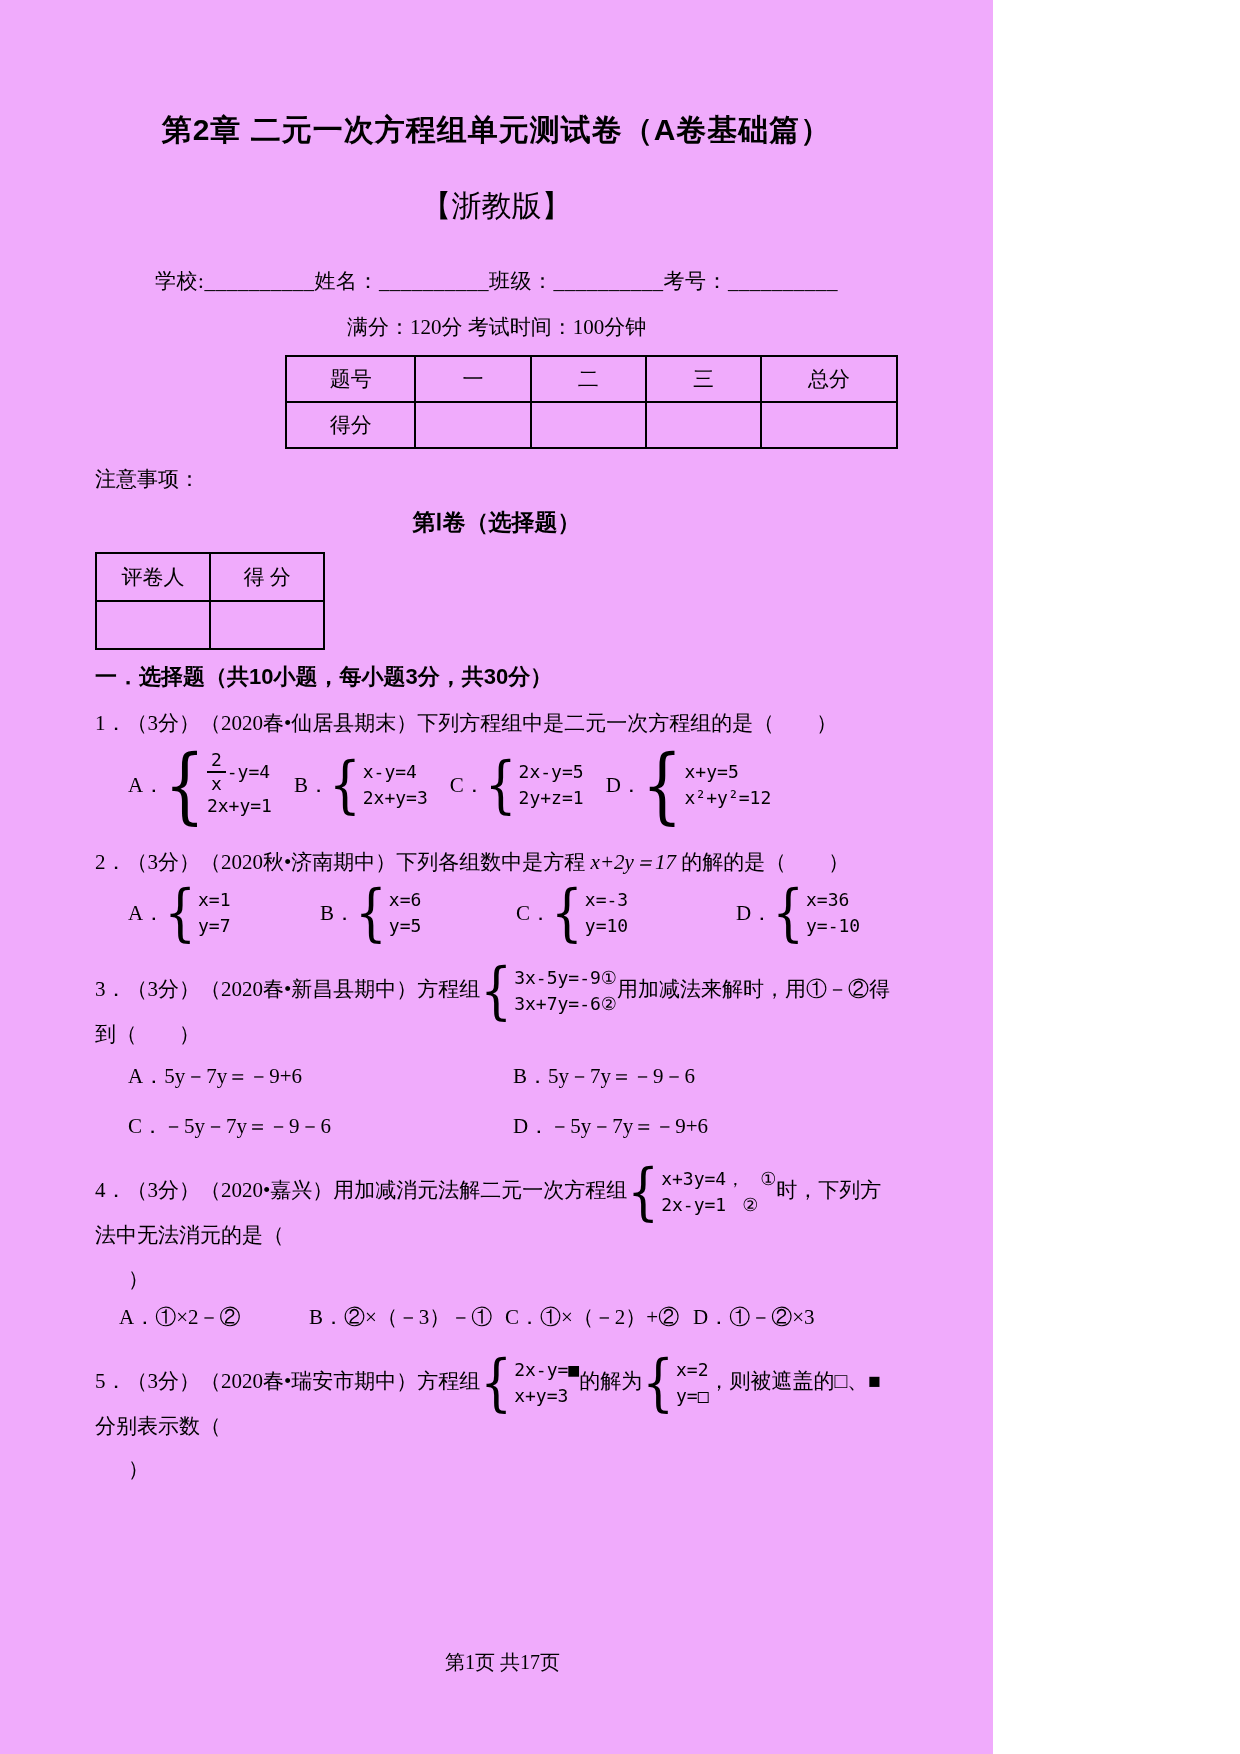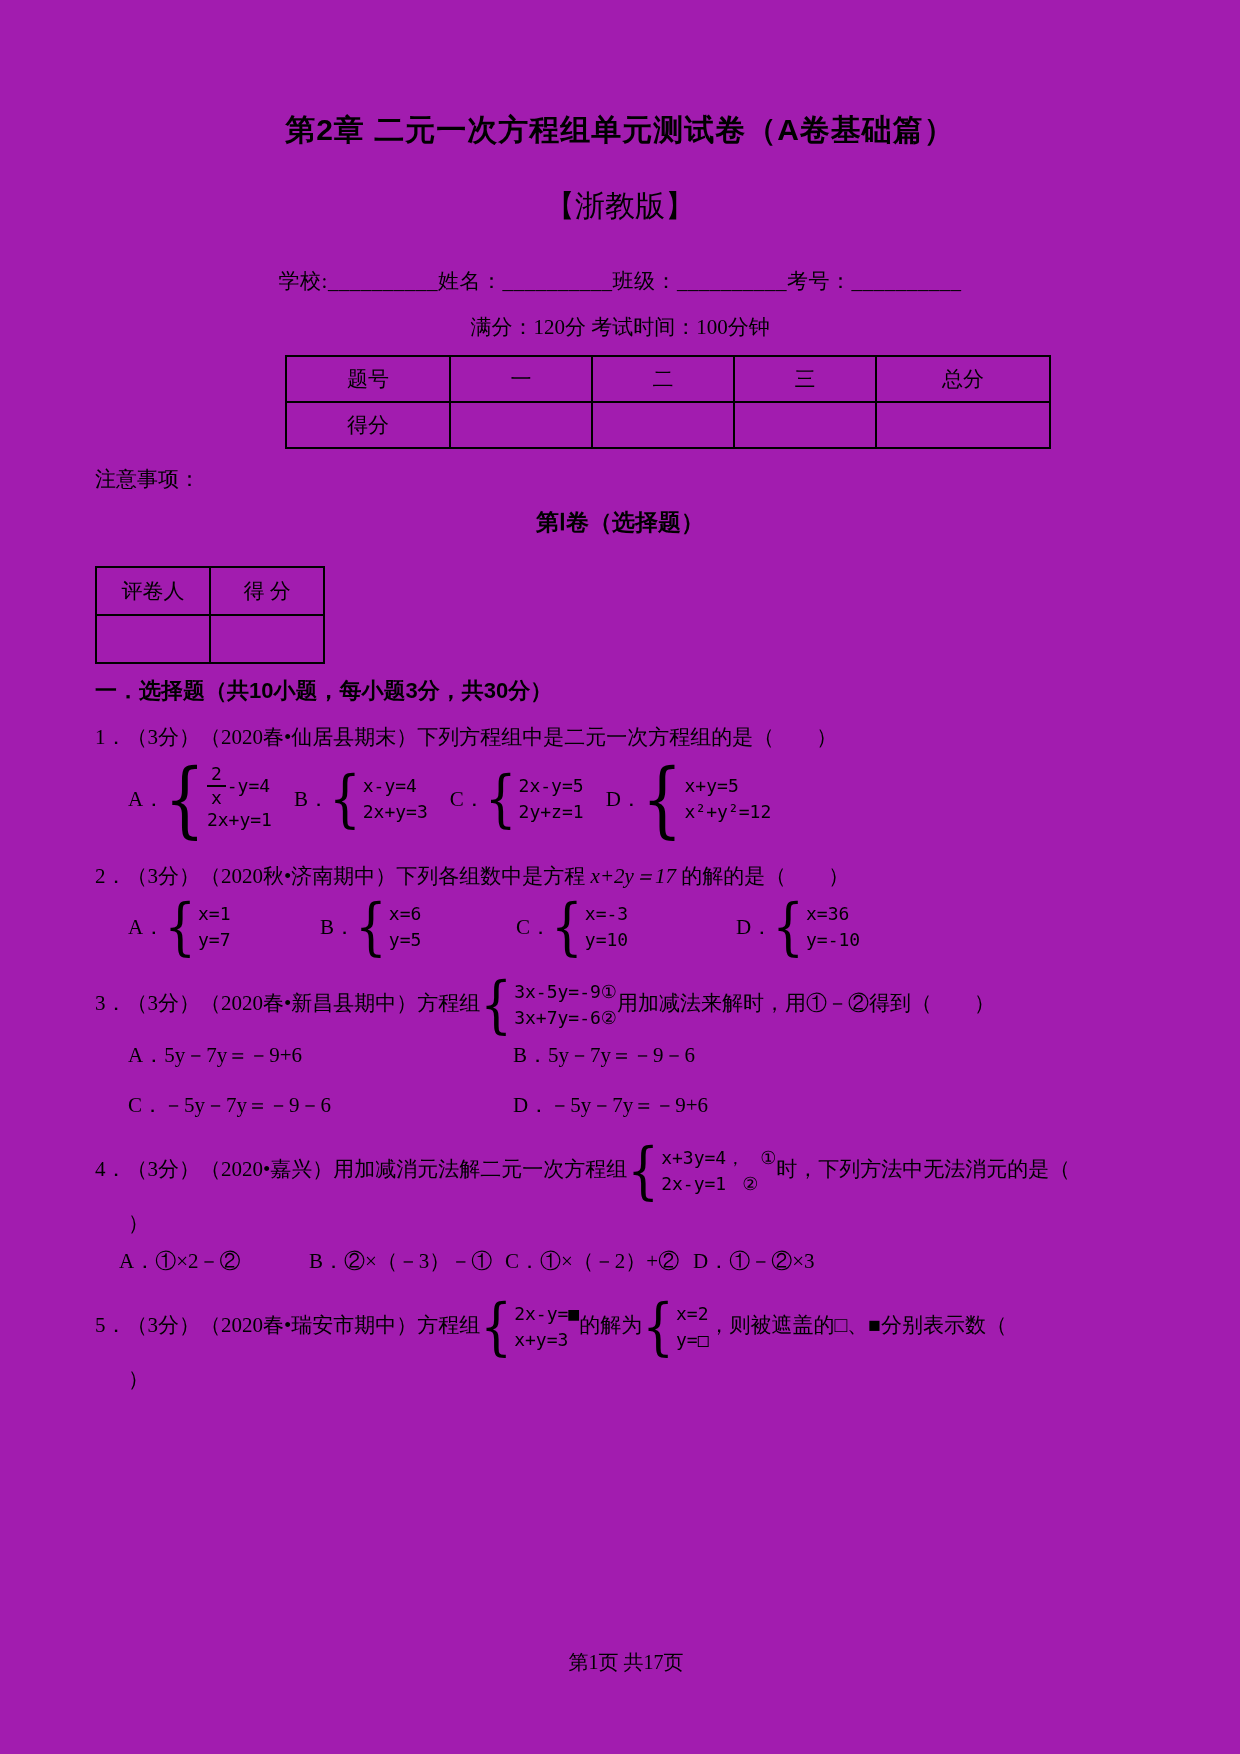--- a/index.html
+++ b/index.html
@@ -1,17 +1,17 @@
 <!DOCTYPE html>
 <html><head>
 <meta charset="utf-8">
 <style>
   html,body{margin:0;padding:0;background:#ffffff;}
   .page{
-    width:1240px;height:1754px;background:#a21caf;color:#000;
+    width:993px;height:1754px;background:#f0abfc;color:#000;
     font-family:"Liberation Serif",serif;font-size:21px;
     position:relative;box-sizing:border-box;padding:112px 95px 0 95px;
     overflow:hidden;
   }
   .doc-title{
     font-family:"Liberation Sans",sans-serif;font-weight:bold;
     font-size:30px;line-height:1.2;margin:0;text-align:center;letter-spacing:1px;
   }
   .edition{margin-top:38px;font-size:30px;text-align:center;}
   .info-line{margin-top:40px;font-size:21px;text-align:center;letter-spacing:.5px;}
@@ -23,21 +23,21 @@
   }
   .score-table .c0{width:118px;} .score-table .c1{width:96px;}
   .score-table .c2{width:96px;} .score-table .c3{width:96px;}
   .score-table .c4{width:128px;}
   .notes-heading{margin-top:16px;font-size:21px;}
   .note-item{margin-top:8px;margin-left:14px;font-size:21px;}
   .volume-title{
     margin-top:14px;text-align:center;font-family:Liberation Serif, serif;
     font-weight:bold;font-size:23px;
   }
-  .grader-table{margin-top:28px;border-radius:9px;}
+  .grader-table{margin-top:14px;border-radius:9px;}
   .grader-table td{
     border:2px solid #000;height:44px;width:110px;text-align:center;font-size:21px;
   }
   .section-heading{
     margin-top:12px;font-family:"Liberation Sans",sans-serif;
     font-weight:bold;font-size:22px;
   }
   .stem{margin-top:14px;font-size:21px;line-height:1.65;}
   .stem-gap{margin-top:26px;}
   .mathi{font-style:italic;font-family:"Liberation Serif",serif;}

